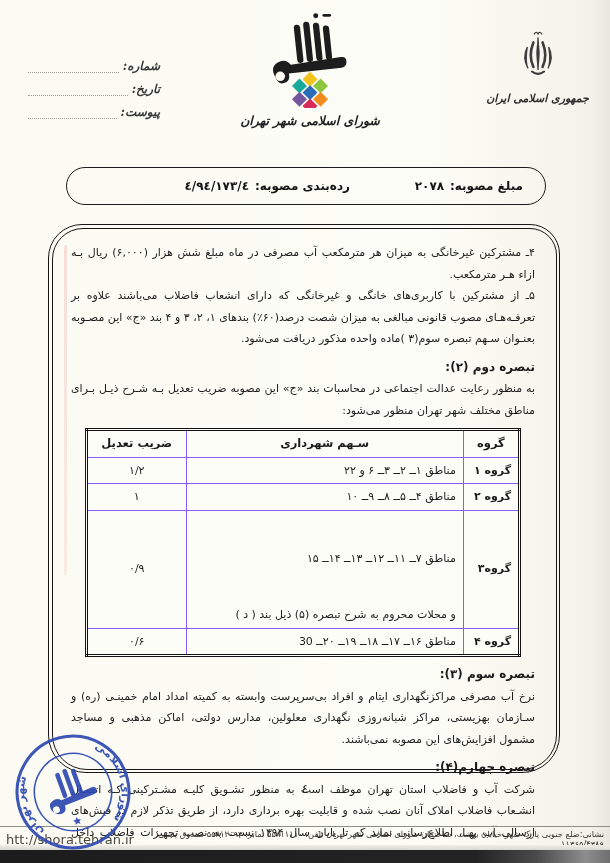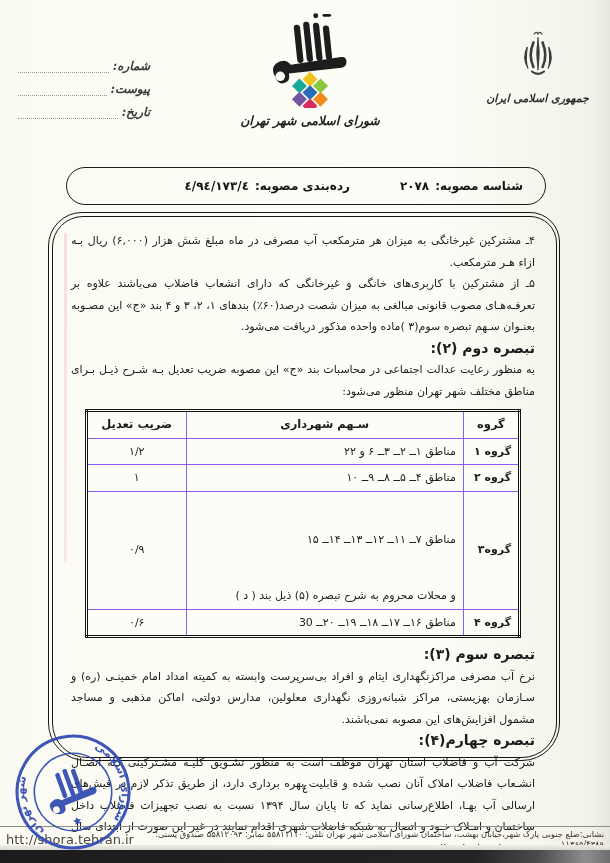--- a/index.html
+++ b/index.html
@@ -8,36 +8,36 @@
   .page {
     position:relative; width:610px; height:863px; overflow:hidden;
     background:linear-gradient(90deg,#fbfbf4 0%, #fdfdf7 70%, #f3f2ea 97%, #e8e7df 100%);
   }
   
   .emblem-area { position:absolute; top:30px; left:480px; width:115px; text-align:center; }
   .emblem-svg { display:inline-block; }
   .emblem-caption { margin-top:4px; font-family:"DejaVu Serif", serif; font-style:italic; font-weight:bold; font-size:11px; color:#2e2e2e; direction:rtl; }
   .logo-area { position:absolute; top:10px; left:228px; width:164px; text-align:center; }
   .logo-caption { margin-top:1px; font-family:"DejaVu Serif", serif; font-style:italic; font-weight:bold; font-size:12.5px; color:#1f1f1f; direction:rtl; letter-spacing:0.5px; }
-  .fields { position:absolute; top:50px; left:18px; width:132px; direction:rtl; }
+  .fields { position:absolute; top:50px; left:28px; width:132px; direction:rtl; }
   .field-row { display:flex; align-items:flex-end; height:23px; }
   .field-label { font-family:"DejaVu Serif", serif; font-style:italic; font-weight:bold; font-size:12px; color:#3a3a3a; padding-left:4px; white-space:nowrap; }
   .field-dots { flex:1; border-bottom:1.5px dotted #9a9a90; height:14px; }
   
   .id-bar { position:absolute; top:167px; left:66px; width:480px; height:38px; border:1.3px solid #1c1c1c; border-radius:19px; direction:rtl; background:transparent; }
   .id-item { position:absolute; top:0; height:100%; display:flex; align-items:center; font-size:12px; font-weight:bold; color:#151515; direction:rtl; }
   .id-item.right { right:22px; }
   .id-item.mid { right:195px; }
   .id-item .lbl { margin-left:6px; }
   
-  .frame { position:absolute; top:212px; left:48px; width:512px; height:549px; border:1.4px solid #161616; border-radius:34px 30px 38px 38px; }
+  .frame { position:absolute; top:224px; left:48px; width:512px; height:549px; border:1.4px solid #161616; border-radius:34px 30px 38px 38px; }
   .frame::before { content:""; position:absolute; inset:2.5px; border:1px solid #161616; border-radius:31px 27px 35px 35px; pointer-events:none; }
   .frame-inner { position:absolute; inset:0; padding:17px 24px 0 22px; direction:rtl; text-align:justify; color:#1b1b1b; font-size:11px; line-height:21.5px; }
   .para { text-align:justify; }
-  .note-title { font-size:14px; font-weight:bold; margin-top:0; }
+  .note-title { font-size:12px; font-weight:bold; margin-top:7px; }
   .artifact-streak { position:absolute; top:20px; right:492px; width:3px; height:330px; background:linear-gradient(#f3b9b4,#efc9c2 40%,#f5d4cd); opacity:0.45; border-radius:2px; }
   
   table.tariff { width:94%; margin:7px auto 6px auto; border-collapse:collapse; border:3.5px double #111; direction:rtl; background:#fdfdf8; }
   table.tariff th, table.tariff td { border:1px solid #8b5cf6; font-size:11px; padding:2px 7px; height:24px; }
   table.tariff th { font-weight:bold; text-align:center; font-size:11.5px; }
   td.c-group { width:13%; text-align:right; font-weight:bold; }
   td.c-regions { width:64%; text-align:right; }
   td.c-coef { width:23%; text-align:center; }
   .regions-line2 { display:block;margin-top:35px; }
   
@@ -97,32 +97,32 @@
     </svg>
     <div class="logo-caption">شورای اسلامی شهر تهران</div>
   </div>
 
   <div class="fields">
     <div class="field-row">
       <span class="field-label">شماره:</span>
       <span class="field-dots"></span>
     </div>
     <div class="field-row">
+      <span class="field-label">تاریخ:</span>
+      <span class="field-dots"></span>
+    </div>
+    <div class="field-row">
       <span class="field-label">پیوست:</span>
       <span class="field-dots"></span>
     </div>
-    <div class="field-row">
-      <span class="field-label">تاریخ:</span>
-      <span class="field-dots"></span>
-    </div>
   </div>
 
   <div class="id-bar">
     <div class="id-item right">
-      <span class="lbl">شناسه مصوبه:</span>
+      <span class="lbl">مبلغ مصوبه:</span>
       <span>۲۰۷۸</span>
     </div>
     <div class="id-item mid">
       <span class="lbl">رده‌بندی مصوبه:</span>
       <span>٤/٩٤/١٧٣/٤</span>
     </div>
   </div>
 
   <div class="frame">
     <div class="artifact-streak"></div>

